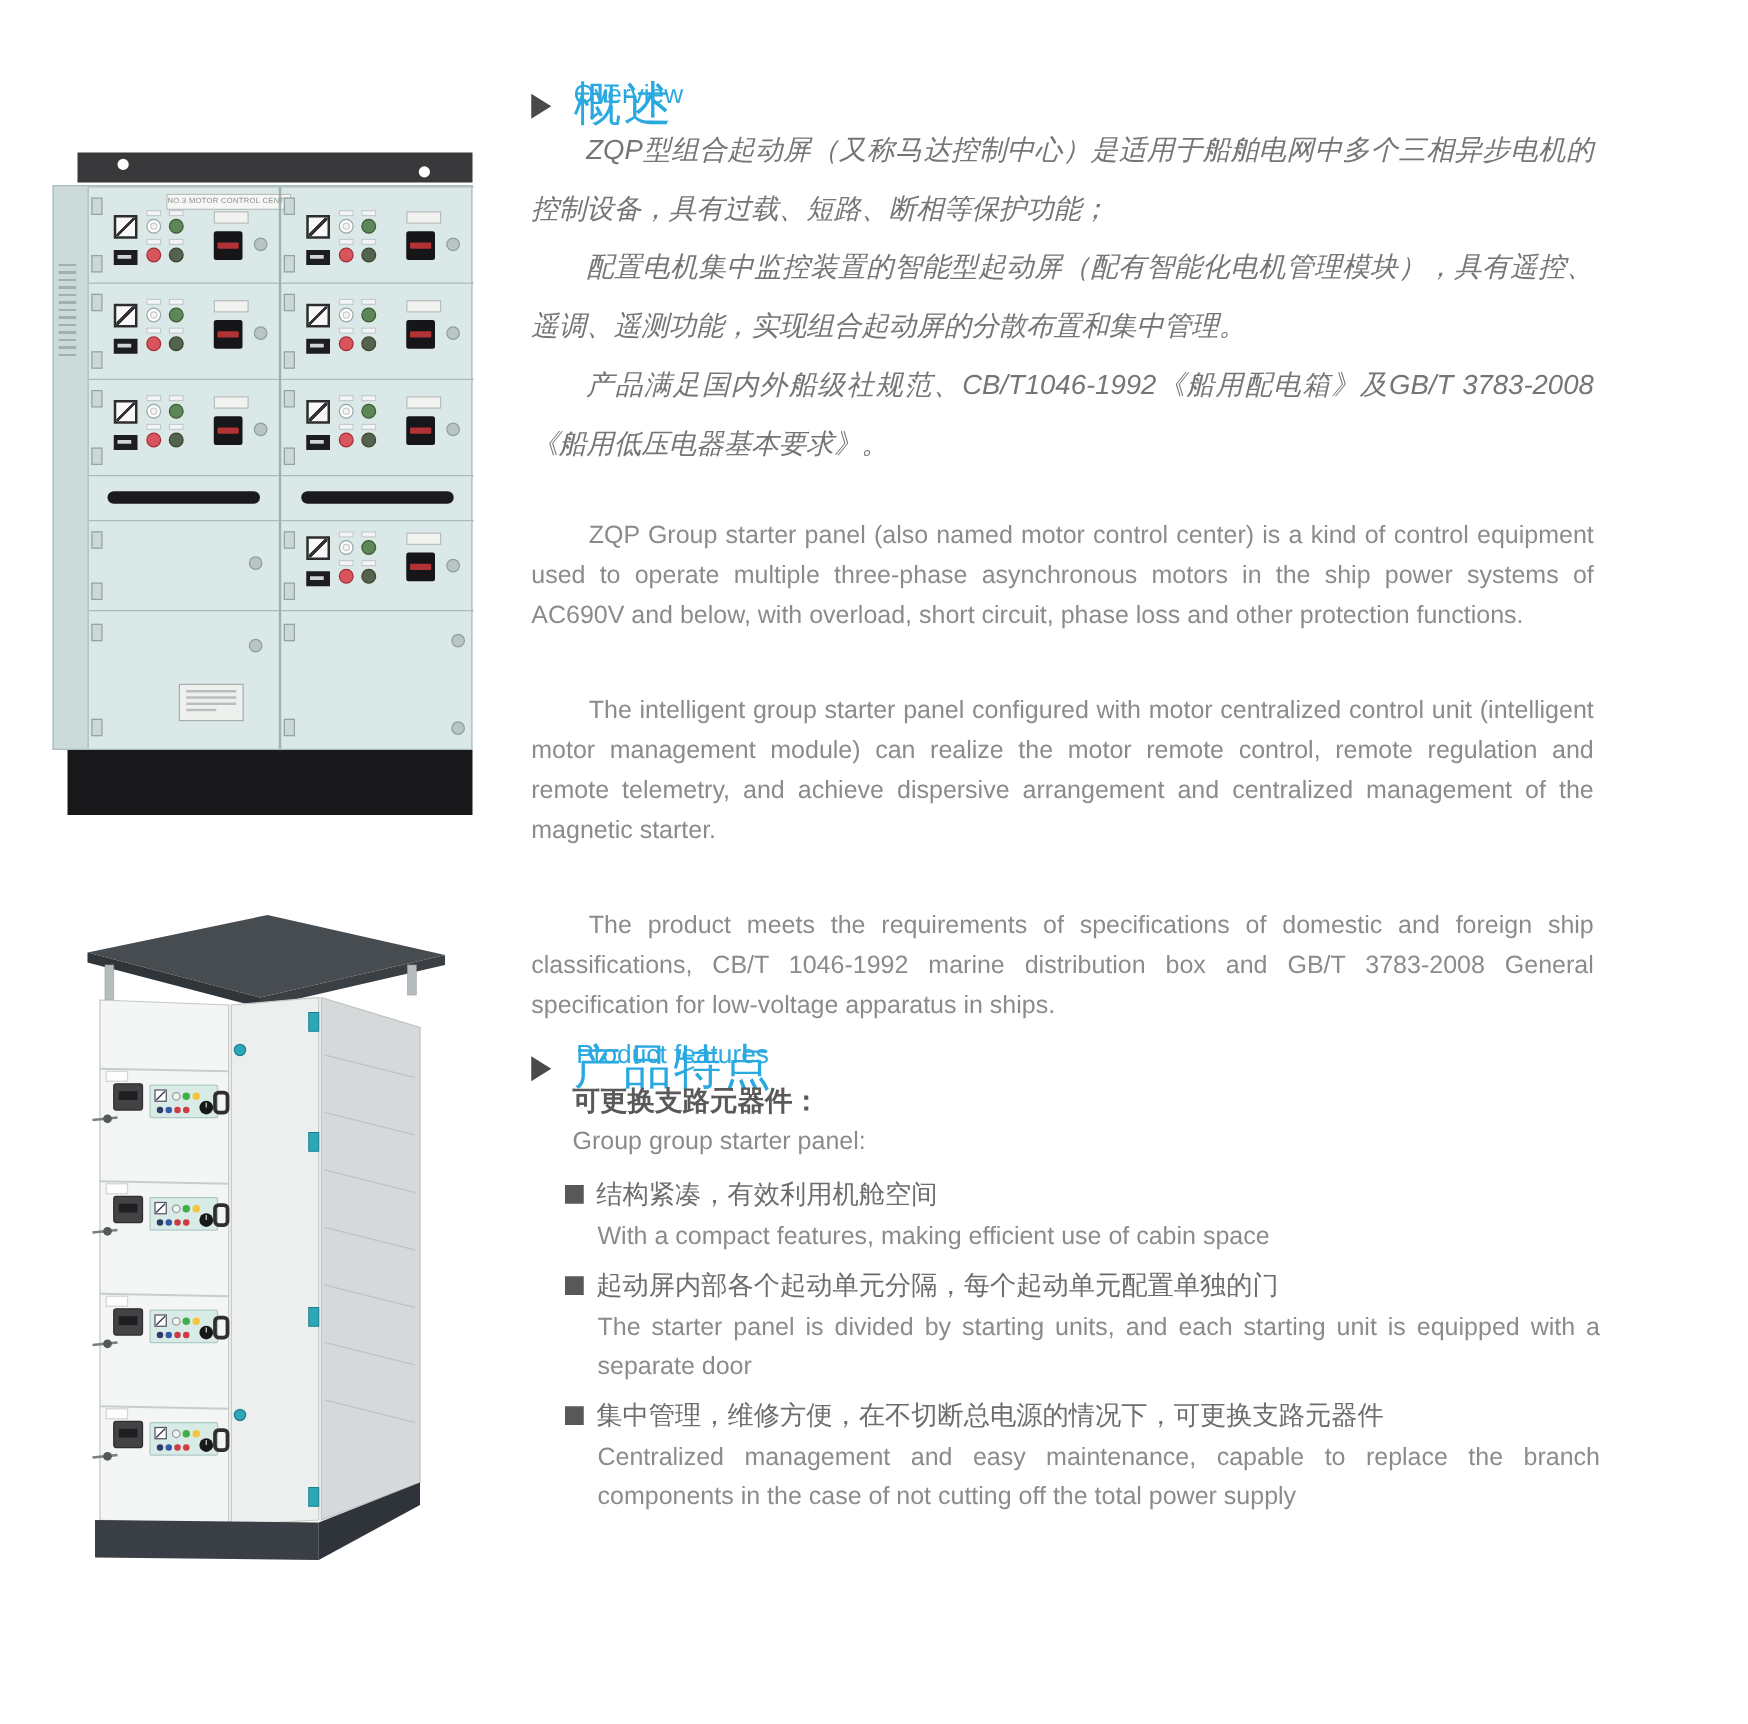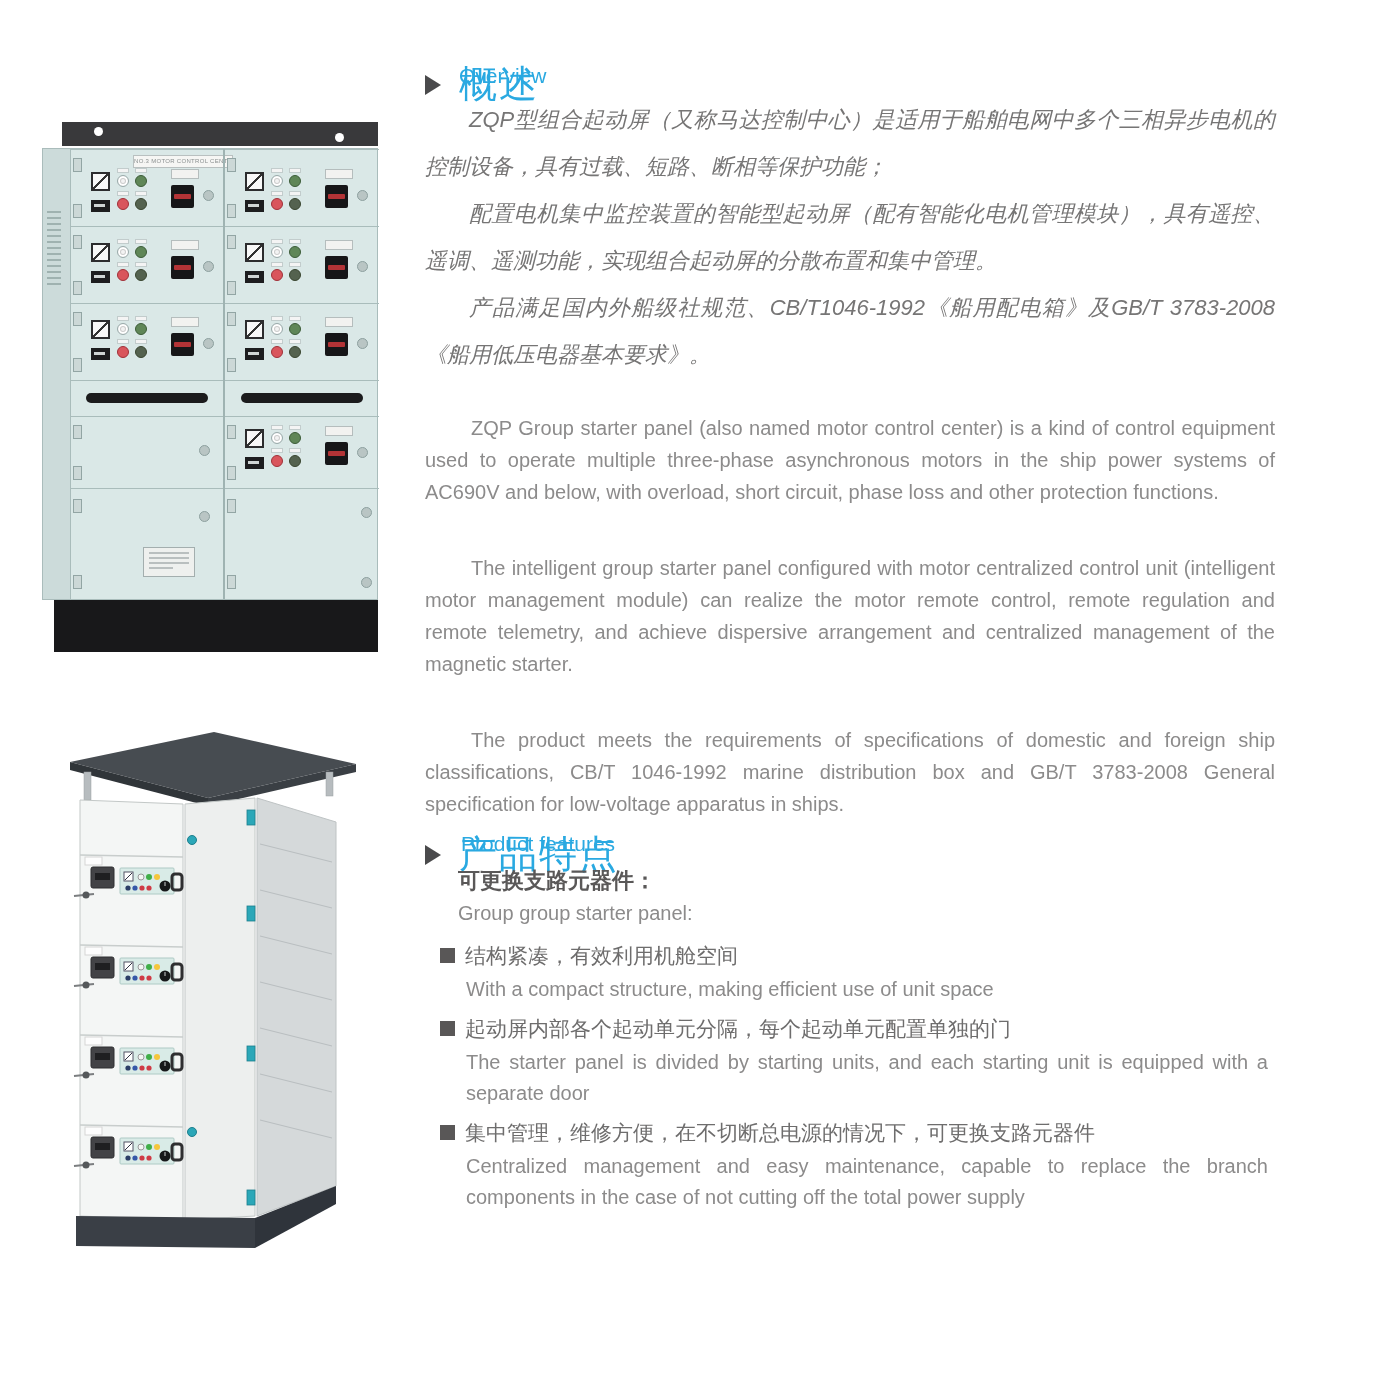--- a/index.html
+++ b/index.html
@@ -403,27 +403,27 @@
 
 <div class="abs sec-head" style="left:425px;top:784px">
   <span class="tri"></span>
   <span class="h-zh">产品特点</span>
 </div>
 <div class="abs h-en-sub" style="left:461px;top:832px">Product features</div>
 
 <div class="abs ft-sub-zh" style="left:458px;top:866px">可更换支路元器件：</div>
 <div class="abs ft-sub-en" style="left:458px;top:902px">Group group starter panel:</div>
 
-<div class="abs" style="left:440px;top:938px;width:828px">
+<div class="abs" style="left:452px;top:938px;width:828px">
   <div class="fi">
     <div class="fi-zh">
       <span class="sq-bullet"></span>
       <span>结构紧凑，有效利用机舱空间</span>
     </div>
-    <div class="fi-en">With a compact structure, making efficient use of unit space</div>
+    <div class="fi-en">With a compact features, making efficient use of cabin space</div>
   </div>
   <div class="fi">
   </div>
   <div class="fi">
     <div class="fi-zh">
       <span class="sq-bullet"></span>
       <span>起动屏内部各个起动单元分隔，每个起动单元配置单独的门</span>
     </div>
     <div class="fi-en">The starter panel is divided by starting units, and each starting unit is equipped with a separate door</div>
   </div>

